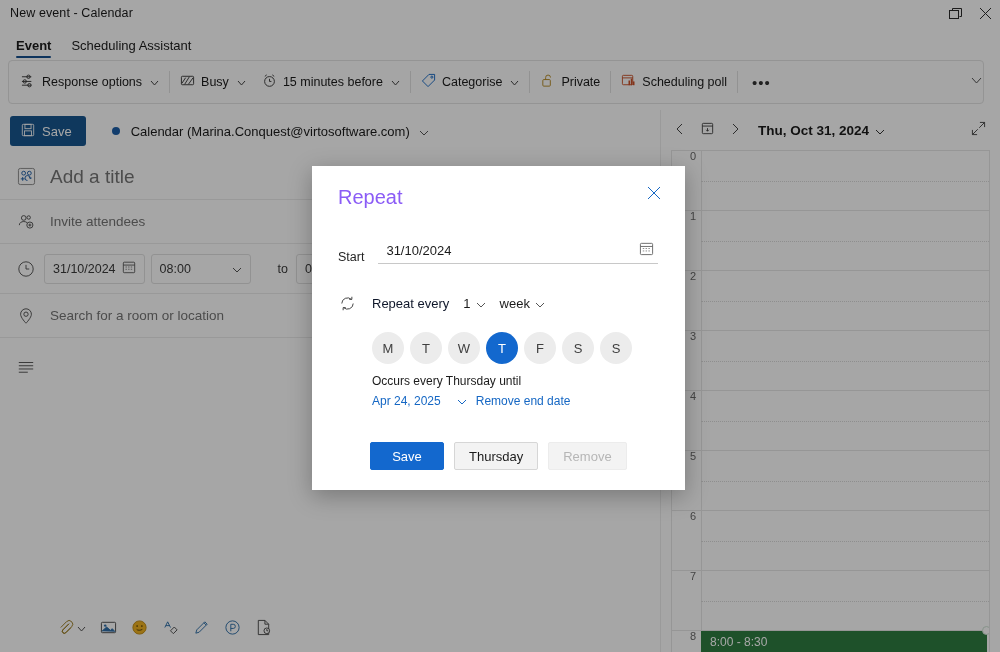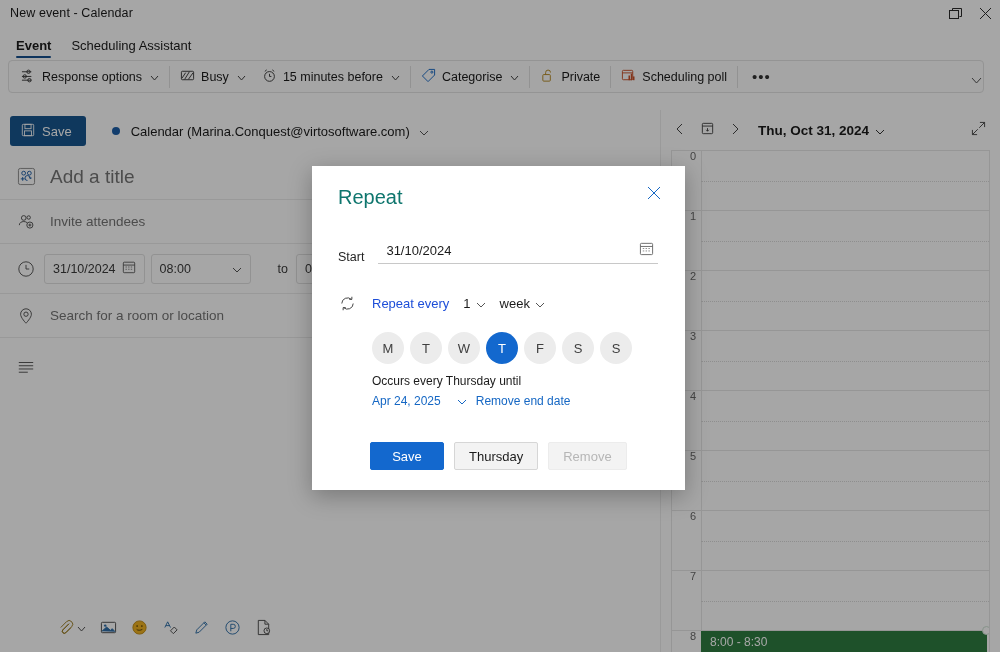--- a/index.html
+++ b/index.html
@@ -52,21 +52,21 @@
   .tab.active:after {
     content: ""; position: absolute; left: 8px; right: 8px; bottom: 2px;
     height: 2.5px; background: #16508f; border-radius: 2px;
   }
 
   
   .ribbon-wrap {
     position: absolute; top: 60px; left: 8px; width: 976px; height: 36px;
   }
   .ribbon {
-    width: 100%; height: 33px;
+    width: 100%; height: 44px;
     border: 1px solid #e3e3e3; border-radius: 4px;
     background: #fdfdfd;
     display: flex; align-items: center;
     padding: 0 4px;
   }
   .rb {
     display: flex; align-items: center; gap: 6px;
     height: 28px; padding: 0 8px; font-size: 12.5px; color: #1b1b1b;
     white-space: nowrap; border-radius: 3px;
   }
@@ -202,21 +202,21 @@
   .dialog {
     position: absolute; left: 312px; top: 166px;
     width: 373px; height: 324px;
     background: #ffffff;
     box-shadow: 0 6px 22px rgba(0,0,0,.28);
     z-index: 60;
     padding: 0;
   }
   .dlg-title {
     position: absolute; left: 26px; top: 20px;
-    font-size: 20px; color: #0f766e;
+    font-size: 20px; color: #8b5cf6;
   }
   .dlg-close {
     position: absolute; right: 20px; top: 16px;
     color: #1567c4; width: 22px; height: 22px;
     display: flex; align-items: center; justify-content: center;
     cursor: pointer;
   }
   .dlg-start-row {
     position: absolute; left: 26px; top: 72px; width: 320px;
     display: flex; align-items: flex-end; gap: 14px;
@@ -226,21 +226,21 @@
     flex: 1; display: flex; align-items: center;
     border-bottom: 1px solid #c8c8c8;
     height: 26px; padding: 0 4px 0 8px;
   }
   .dlg-start-field .val { flex: 1; font-size: 13px; color: #1b1b1b; }
   .dlg-repeat-row {
     position: absolute; left: 26px; top: 128px; width: 330px;
     display: flex; align-items: center; gap: 0;
   }
   .rep-icon { width: 34px; color: #3d3d3d; display:flex; align-items:center; }
-  .rep-text { font-size: 13px; color: #1d4ed8; }
+  .rep-text { font-size: 13px; color: #0f172a; }
   .rep-sel {
     display: flex; align-items: center; gap: 5px;
     font-size: 13px; color: #1b1b1b; margin-left: 14px;
   }
   .days {
     position: absolute; left: 60px; top: 166px;
     display: flex; gap: 6px;
   }
   .day {
     width: 32px; height: 32px; border-radius: 50%;

